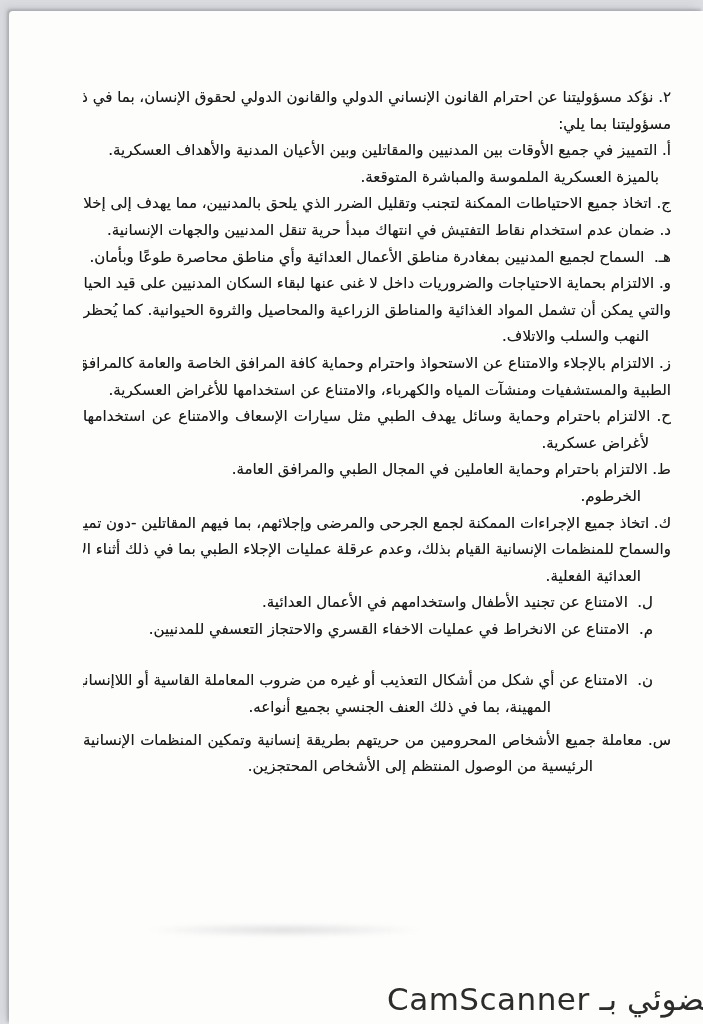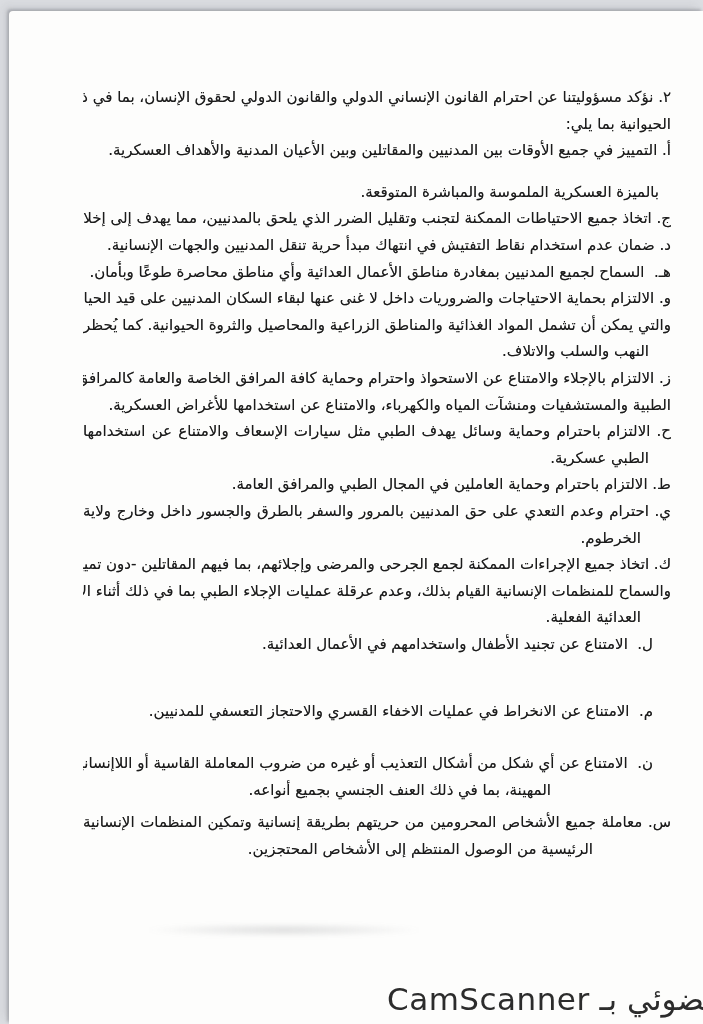--- a/index.html
+++ b/index.html
@@ -64,41 +64,40 @@
     color: #2c2c2c;
   }
 </style>
 </head>
 <body>
 
 <div class="stage">
   <div class="page">
     <div class="textblock" id="textblock" dir="rtl">
         <div class="line j">٢. نؤكد مسؤوليتنا عن احترام القانون الإنساني الدولي والقانون الدولي لحقوق الإنسان، بما في ذلك</div>
-        <div class="line">الحيوانية بما يلي:</div>
+        <div class="line">مسؤوليتنا بما يلي:</div>
         <div class="line">أ. التمييز في جميع الأوقات بين المدنيين والمقاتلين وبين الأعيان المدنية والأهداف العسكرية.</div>
-        <div class="line" style="padding-right: 12px; margin-top: 15px;">بالميزة العسكرية الملموسة والمباشرة المتوقعة.</div>
+        <div class="line" style="padding-right: 12px;">بالميزة العسكرية الملموسة والمباشرة المتوقعة.</div>
         <div class="line j">ج. اتخاذ جميع الاحتياطات الممكنة لتجنب وتقليل الضرر الذي يلحق بالمدنيين، مما يهدف إلى إخلاء</div>
         <div class="line">د. ضمان عدم استخدام نقاط التفتيش في انتهاك مبدأ حرية تنقل المدنيين والجهات الإنسانية.</div>
         <div class="line">هـ.&nbsp; السماح لجميع المدنيين بمغادرة مناطق الأعمال العدائية وأي مناطق محاصرة طوعًا وبأمان.</div>
         <div class="line j">و. الالتزام بحماية الاحتياجات والضروريات داخل لا غنى عنها لبقاء السكان المدنيين على قيد الحياة،</div>
         <div class="line j">والتي يمكن أن تشمل المواد الغذائية والمناطق الزراعية والمحاصيل والثروة الحيوانية. كما يُحظر</div>
         <div class="line" style="padding-right: 22px;">النهب والسلب والاتلاف.</div>
         <div class="line j">ز. الالتزام بالإجلاء والامتناع عن الاستحواذ واحترام وحماية كافة المرافق الخاصة والعامة كالمرافق</div>
         <div class="line">الطبية والمستشفيات ومنشآت المياه والكهرباء، والامتناع عن استخدامها للأغراض العسكرية.</div>
         <div class="line j">ح. الالتزام باحترام وحماية وسائل يهدف الطبي مثل سيارات الإسعاف والامتناع عن استخدامها</div>
-        <div class="line" style="padding-right: 22px;">الطبي عسكرية.</div>
+        <div class="line" style="padding-right: 22px;">لأغراض عسكرية.</div>
         <div class="line">ط. الالتزام باحترام وحماية العاملين في المجال الطبي والمرافق العامة.</div>
-        <div class="line j">ي. احترام وعدم التعدي على حق المدنيين بالمرور والسفر بالطرق والجسور داخل وخارج ولاية</div>
         <div class="line" style="padding-right: 30px;">الخرطوم.</div>
         <div class="line j">ك. اتخاذ جميع الإجراءات الممكنة لجمع الجرحى والمرضى وإجلائهم، بما فيهم المقاتلين -دون تمييز-</div>
         <div class="line j">والسماح للمنظمات الإنسانية القيام بذلك، وعدم عرقلة عمليات الإجلاء الطبي بما في ذلك أثناء الأعمال</div>
         <div class="line" style="padding-right: 30px;">العدائية الفعلية.</div>
         <div class="line" style="padding-right: 18px;">ل.&nbsp; الامتناع عن تجنيد الأطفال واستخدامهم في الأعمال العدائية.</div>
-        <div class="line" style="padding-right: 18px; margin-top: 41px;">م.&nbsp; الامتناع عن الانخراط في عمليات الاخفاء القسري والاحتجاز التعسفي للمدنيين.</div>
+        <div class="line" style="padding-right: 18px;">م.&nbsp; الامتناع عن الانخراط في عمليات الاخفاء القسري والاحتجاز التعسفي للمدنيين.</div>
         <div class="line j" style="padding-right: 18px; margin-top: 25px;">ن.&nbsp; الامتناع عن أي شكل من أشكال التعذيب أو غيره من ضروب المعاملة القاسية أو اللاإنسانية أو</div>
         <div class="line" style="padding-right: 120px;">المهينة، بما في ذلك العنف الجنسي بجميع أنواعه.</div>
         <div class="line j" style="margin-top: 6px;">س. معاملة جميع الأشخاص المحرومين من حريتهم بطريقة إنسانية وتمكين المنظمات الإنسانية</div>
         <div class="line" style="padding-right: 78px;">الرئيسية من الوصول المنتظم إلى الأشخاص المحتجزين.</div>
       </div>
     <div class="smudge"></div>
   </div>
   <div class="watermark" dir="rtl">المسح الضوئي بـ CamScanner</div>
 </div>
 

